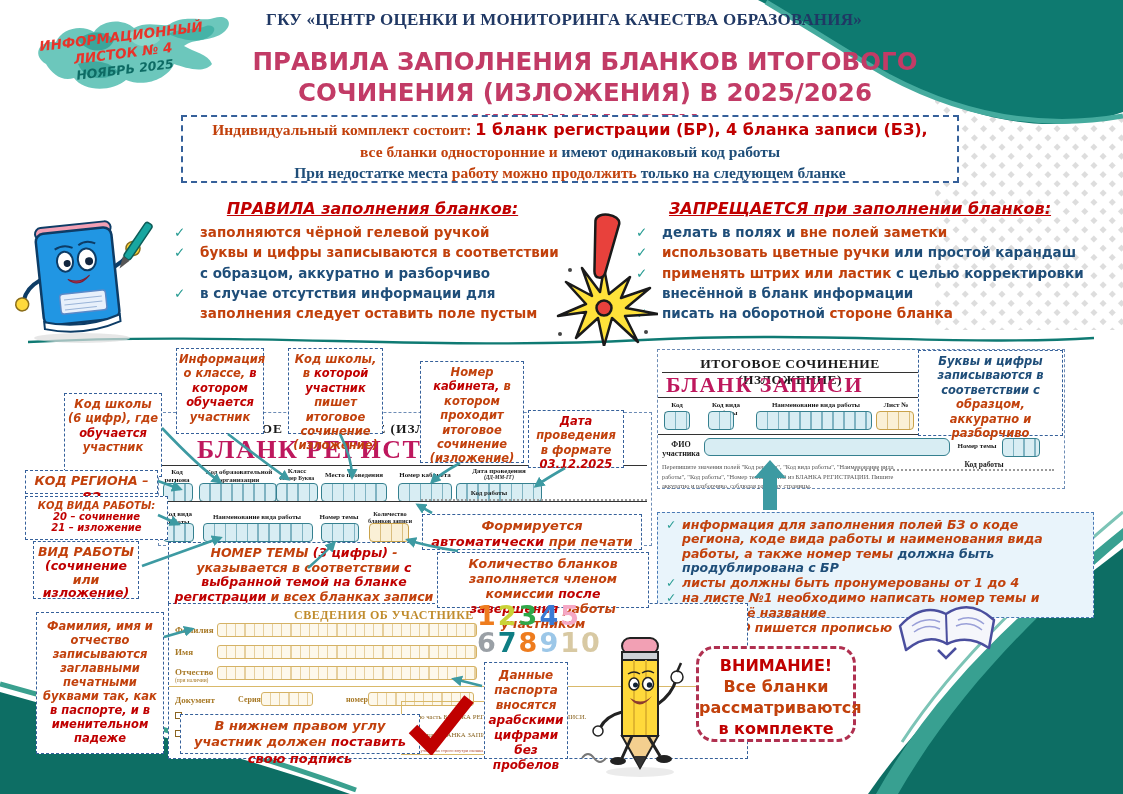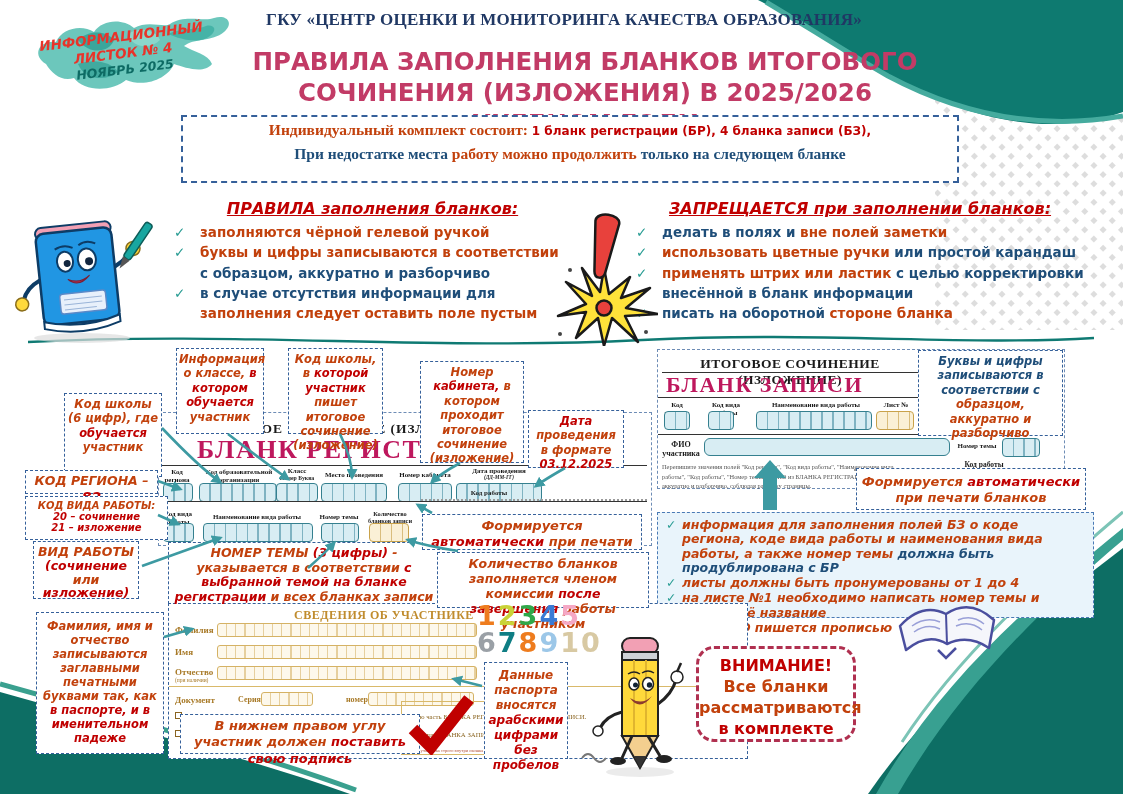--- a/index.html
+++ b/index.html
@@ -16,21 +16,21 @@
   .badge .b1,.badge .b2{color:#e8332a;font-size:13.5px;display:block;}
   .badge .b3{color:#0d6b64;font-size:12.5px;display:block;}
   .org-title{position:absolute;left:228px;top:10px;width:672px;text-align:center;
      font:700 17px "Liberation Serif",serif;color:#203864;letter-spacing:.2px;z-index:2;}
   .main-title{position:absolute;left:235px;top:46px;width:700px;text-align:center;
      font:700 24.5px "DejaVu Sans",sans-serif;color:#c23b66;line-height:31px;z-index:2;}
   
   .kit{position:absolute;left:181px;top:115px;width:778px;height:68px;border:2px dashed #35609a;
      background:#fff;text-align:center;font:700 15.5px "Liberation Serif",serif;line-height:21.5px;
      box-sizing:border-box;padding-top:2px;z-index:2;}
-  .kit .ksans{font-family:"DejaVu Sans",sans-serif;font-size:12px;}
+  .kit .ksans{font-family:"DejaVu Sans",sans-serif;font-size:16px;}
   
   .col-title{position:absolute;text-align:center;font:700 italic 16px "DejaVu Sans",sans-serif;
      color:#c00000;text-decoration:underline;z-index:2;}
   .blist{position:absolute;z-index:2;list-style:none;margin:0;padding:0;font:700 13.5px "DejaVu Sans",sans-serif;}
   .blist li{position:relative;padding-left:30px;line-height:1.5;}
   .blist .chk{position:absolute;left:4px;top:0;color:#2a9d94;font-weight:700;}
   
   .co{position:absolute;border:1.6px dashed #35609a;background:#fff;text-align:center;
       font:700 italic 11.5px "DejaVu Sans",sans-serif;line-height:1.25;color:#00837b;
       z-index:3;box-sizing:border-box;padding:3px 2px;}
@@ -113,20 +113,23 @@
 
   <div class="org-title">ГКУ «ЦЕНТР ОЦЕНКИ И МОНИТОРИНГА КАЧЕСТВА ОБРАЗОВАНИЯ»</div>
   <div class="main-title">
     <span>ПРАВИЛА ЗАПОЛНЕНИЯ БЛАНКОВ ИТОГОВОГО</span><br>
     <span>СОЧИНЕНИЯ (ИЗЛОЖЕНИЯ) В 2025/2026 УЧЕБНОМ ГОДУ</span>
   </div>
 
   <div class="kit">
     <div>
       <span class="tl">Индивидуальный комплект состоит: </span><span class="rd ksans">1 бланк регистрации (БР), 4 бланка записи (БЗ),</span>
+    </div>
+    <div>
+      <span class="tl">все бланки односторонние и </span><span class="nv">имеют одинаковый код работы</span>
     </div>
     <div>
       <span class="nv">При недостатке места </span><span class="tl">работу можно продолжить </span><span class="nv">только на следующем бланке</span>
     </div>
   </div>
 
   <div class="col-title" style="left:200px;top:199px;width:345px;">ПРАВИЛА заполнения бланков:</div>
   <ul class="blist" style="left:170px;top:222px;width:398px;">
     <li><span class="chk">✓</span><span class="tl">заполняются чёрной гелевой ручкой</span><span class="nv"></span></li>
     <li><span class="chk">✓</span><span class="tl">буквы и цифры записываются в соответствии</span><span class="nv"> с образцом, аккуратно и разборчиво</span></li>
@@ -274,23 +277,20 @@
     <div class="comb" style="left:344px;top:88px;width:38px;"></div>
 
     <div class="tinynote" style="left:4px;top:112px;width:242px;">Перепишите значения полей "Код региона", "Код вида работы", "Наименование вида работы", "Код работы", "Номер темы" и ФИО из БЛАНКА РЕГИСТРАЦИИ. Пишите аккуратно и разборчиво, соблюдая разметку страницы.</div>
     <div class="flab" style="left:252px;top:111px;width:148px;font-size:7.5px;">Код работы</div>
     <div class="dotted" style="left:196px;top:119px;width:200px;"></div>
   </div>
 
   <div class="co" style="left:918px;top:350px;width:145px;height:86px;font-size:11.5px;">
     <span class="nv">Буквы и цифры записываются в соответствии с </span><span class="tl">образцом, аккуратно и разборчиво</span>
   </div>
-  <div class="co" style="left:856px;top:468px;width:230px;height:42px;font-size:13px;padding-top:5px;">
-    <span class="tl">Формируется </span><span class="rd">автоматически</span><span class="tl"> при печати бланков</span>
-  </div>
 
   <div class="checklist">
     <ul>
       <li><span class="chk">✓</span><span class="tl">информация для заполнения полей БЗ о коде региона, коде вида работы и наименования вида работы, а также номер темы </span><span class="nv">должна быть продублирована с БР</span></li>
       <li><span class="chk">✓</span><span class="tl">листы должны быть пронумерованы от 1 до 4</span></li>
       <li><span class="chk">✓</span><span class="tl">на листе №1 необходимо написать номер темы и полное её название</span></li>
       <li><span class="chk">✓</span><span class="tl">в БЗ ФИО пишется прописью</span></li>
     </ul>
   </div>
 

